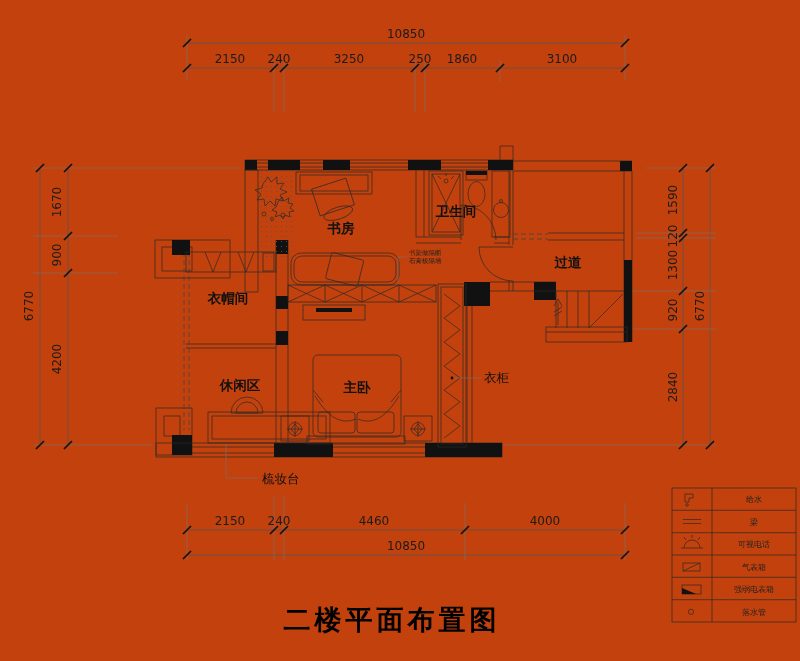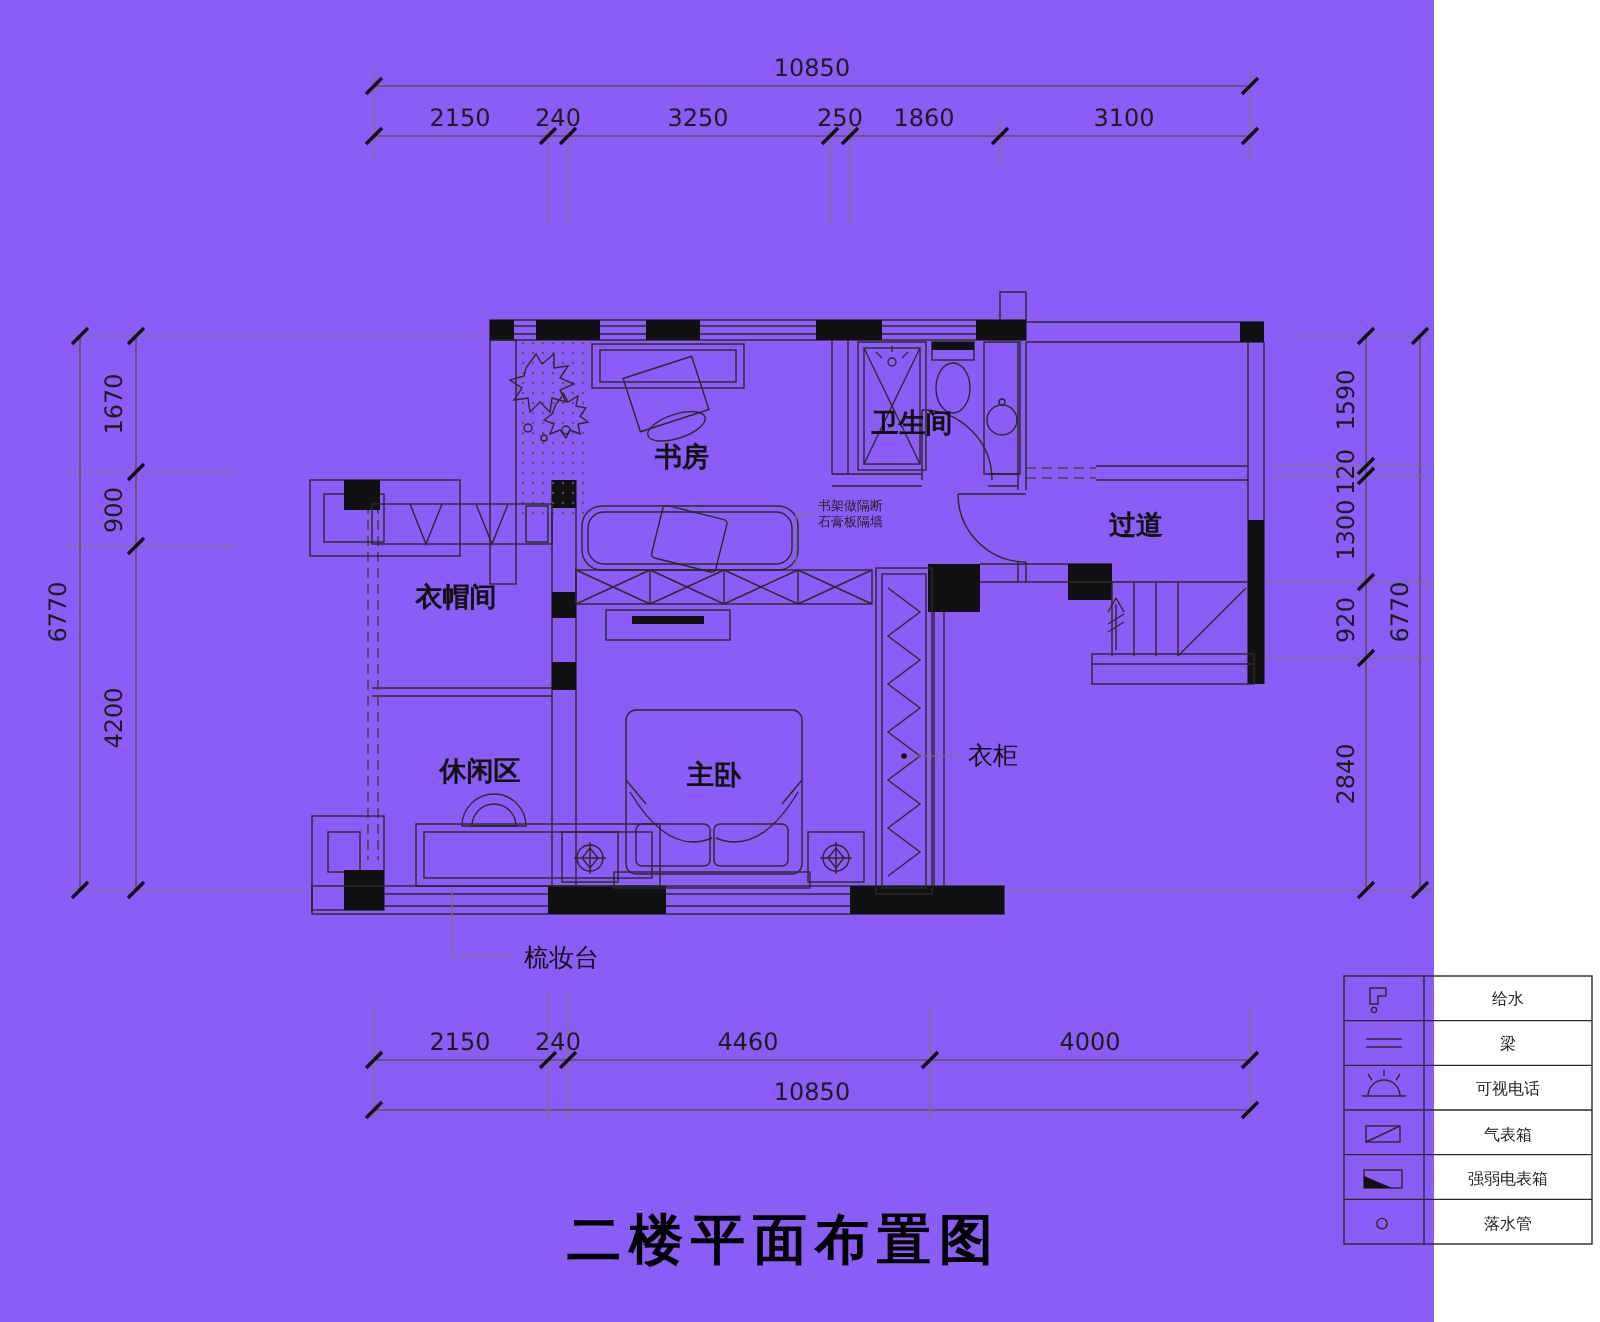--- a/index.html
+++ b/index.html
@@ -1,16 +1,16 @@
 <!DOCTYPE html>
 <html><head>
 <meta charset="utf-8">
 <style>
   html,body{margin:0;padding:0;background:#fff;}
-  .page{position:relative;width:717px;height:661px;background:#8b5cf6;font-family:"DejaVu Sans",sans-serif;}
+  .page{position:relative;width:800px;height:661px;background:#c2410c;font-family:"DejaVu Sans",sans-serif;}
   svg{display:block}
   .w0{stroke:#2a2a2a;stroke-width:0.7;fill:none}
   .blk{fill:#111;stroke:none}
   .dim{stroke:#555;stroke-width:0.8;fill:none}
   .ext{stroke:#777;stroke-width:0.6;fill:none}
   .tick{stroke:#111;stroke-width:1.7;fill:none}
   .dash{stroke:#444;stroke-width:0.8;stroke-dasharray:5 3;fill:none}
   .dimtxt{font:12px "DejaVu Sans",sans-serif;fill:#1c1c1c}
   .roomtxt{font:600 13.5px "DejaVu Sans",sans-serif;fill:#111}
   .anntxt{font:12.5px "DejaVu Sans",sans-serif;fill:#111}

